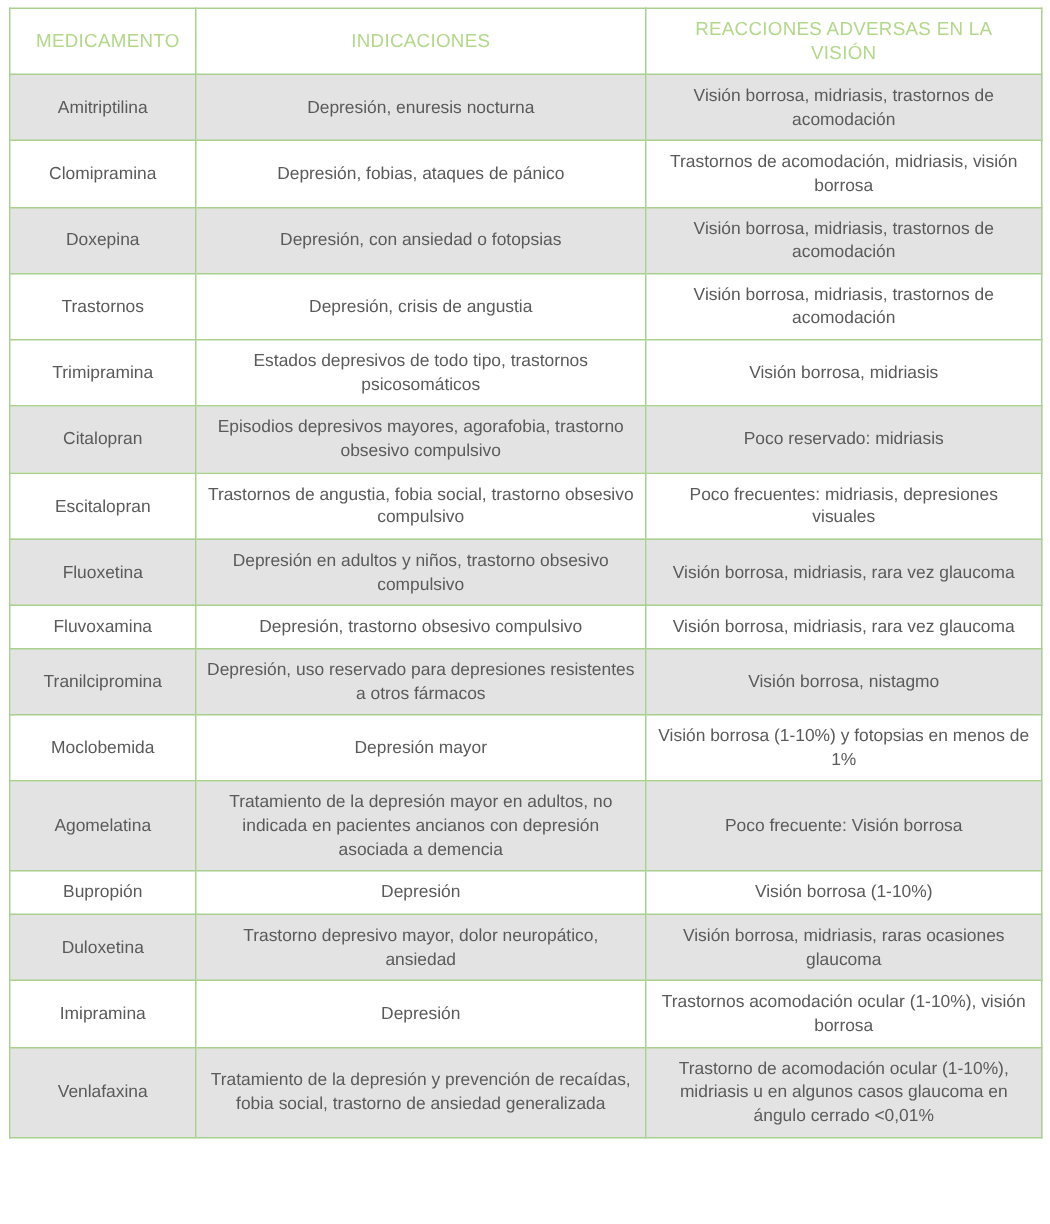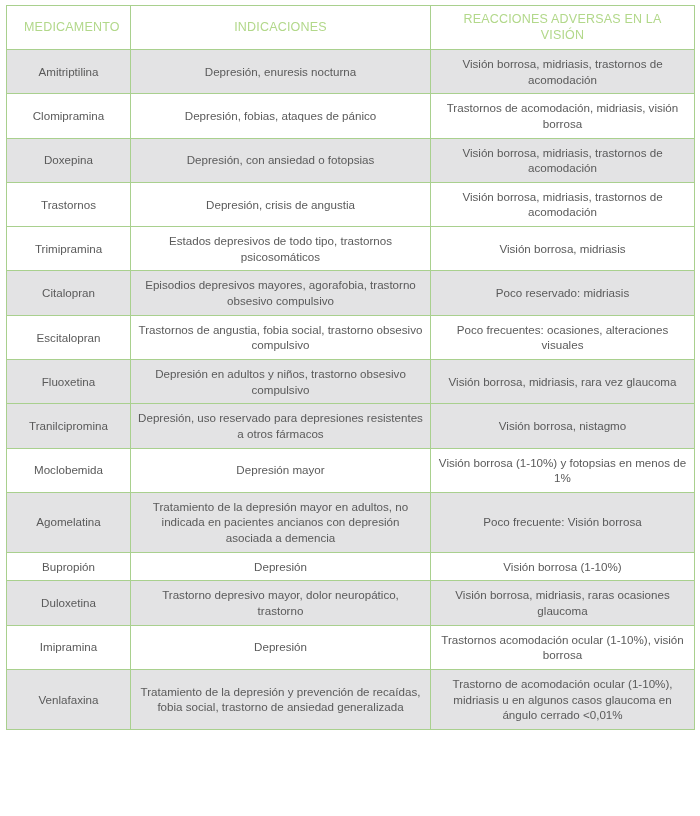--- a/index.html
+++ b/index.html
@@ -132,25 +132,30 @@
             <td class="col-adv">Visión borrosa, midriasis</td>
           </tr>
           <tr class="shade">
             <td class="col-drug">Citalopran</td>
             <td class="col-ind">Episodios depresivos mayores, agorafobia, trastorno obsesivo compulsivo</td>
             <td class="col-adv">Poco reservado: midriasis</td>
           </tr>
           <tr class="plain">
             <td class="col-drug">Escitalopran</td>
             <td class="col-ind">Trastornos de angustia, fobia social, trastorno obsesivo compulsivo</td>
-            <td class="col-adv">Poco frecuentes: ocasiones, alteraciones visuales</td>
+            <td class="col-adv">Poco frecuentes: midriasis, depresiones visuales</td>
           </tr>
           <tr class="shade">
             <td class="col-drug">Fluoxetina</td>
             <td class="col-ind">Depresión en adultos y niños, trastorno obsesivo compulsivo</td>
+            <td class="col-adv">Visión borrosa, midriasis, rara vez glaucoma</td>
+          </tr>
+          <tr class="plain">
+            <td class="col-drug">Fluvoxamina</td>
+            <td class="col-ind">Depresión, trastorno obsesivo compulsivo</td>
             <td class="col-adv">Visión borrosa, midriasis, rara vez glaucoma</td>
           </tr>
           <tr class="shade">
             <td class="col-drug">Tranilcipromina</td>
             <td class="col-ind">Depresión, uso reservado para depresiones resistentes a otros fármacos</td>
             <td class="col-adv">Visión borrosa, nistagmo</td>
           </tr>
           <tr class="plain">
             <td class="col-drug">Moclobemida</td>
             <td class="col-ind">Depresión mayor</td>
@@ -161,21 +166,21 @@
             <td class="col-ind">Tratamiento de la depresión mayor en adultos, no indicada en pacientes ancianos con depresión asociada a demencia</td>
             <td class="col-adv">Poco frecuente: Visión borrosa</td>
           </tr>
           <tr class="plain">
             <td class="col-drug">Bupropión</td>
             <td class="col-ind">Depresión</td>
             <td class="col-adv">Visión borrosa (1-10%)</td>
           </tr>
           <tr class="shade">
             <td class="col-drug">Duloxetina</td>
-            <td class="col-ind">Trastorno depresivo mayor, dolor neuropático, trastorno</td>
+            <td class="col-ind">Trastorno depresivo mayor, dolor neuropático, ansiedad</td>
             <td class="col-adv">Visión  borrosa,  midriasis,  raras  ocasiones glaucoma</td>
           </tr>
           <tr class="plain">
             <td class="col-drug">Imipramina</td>
             <td class="col-ind">Depresión</td>
             <td class="col-adv">Trastornos acomodación ocular (1-10%), visión borrosa</td>
           </tr>
           <tr class="shade">
             <td class="col-drug">Venlafaxina</td>
             <td class="col-ind">Tratamiento de la depresión y prevención de recaídas, fobia social, trastorno de ansiedad generalizada</td>

